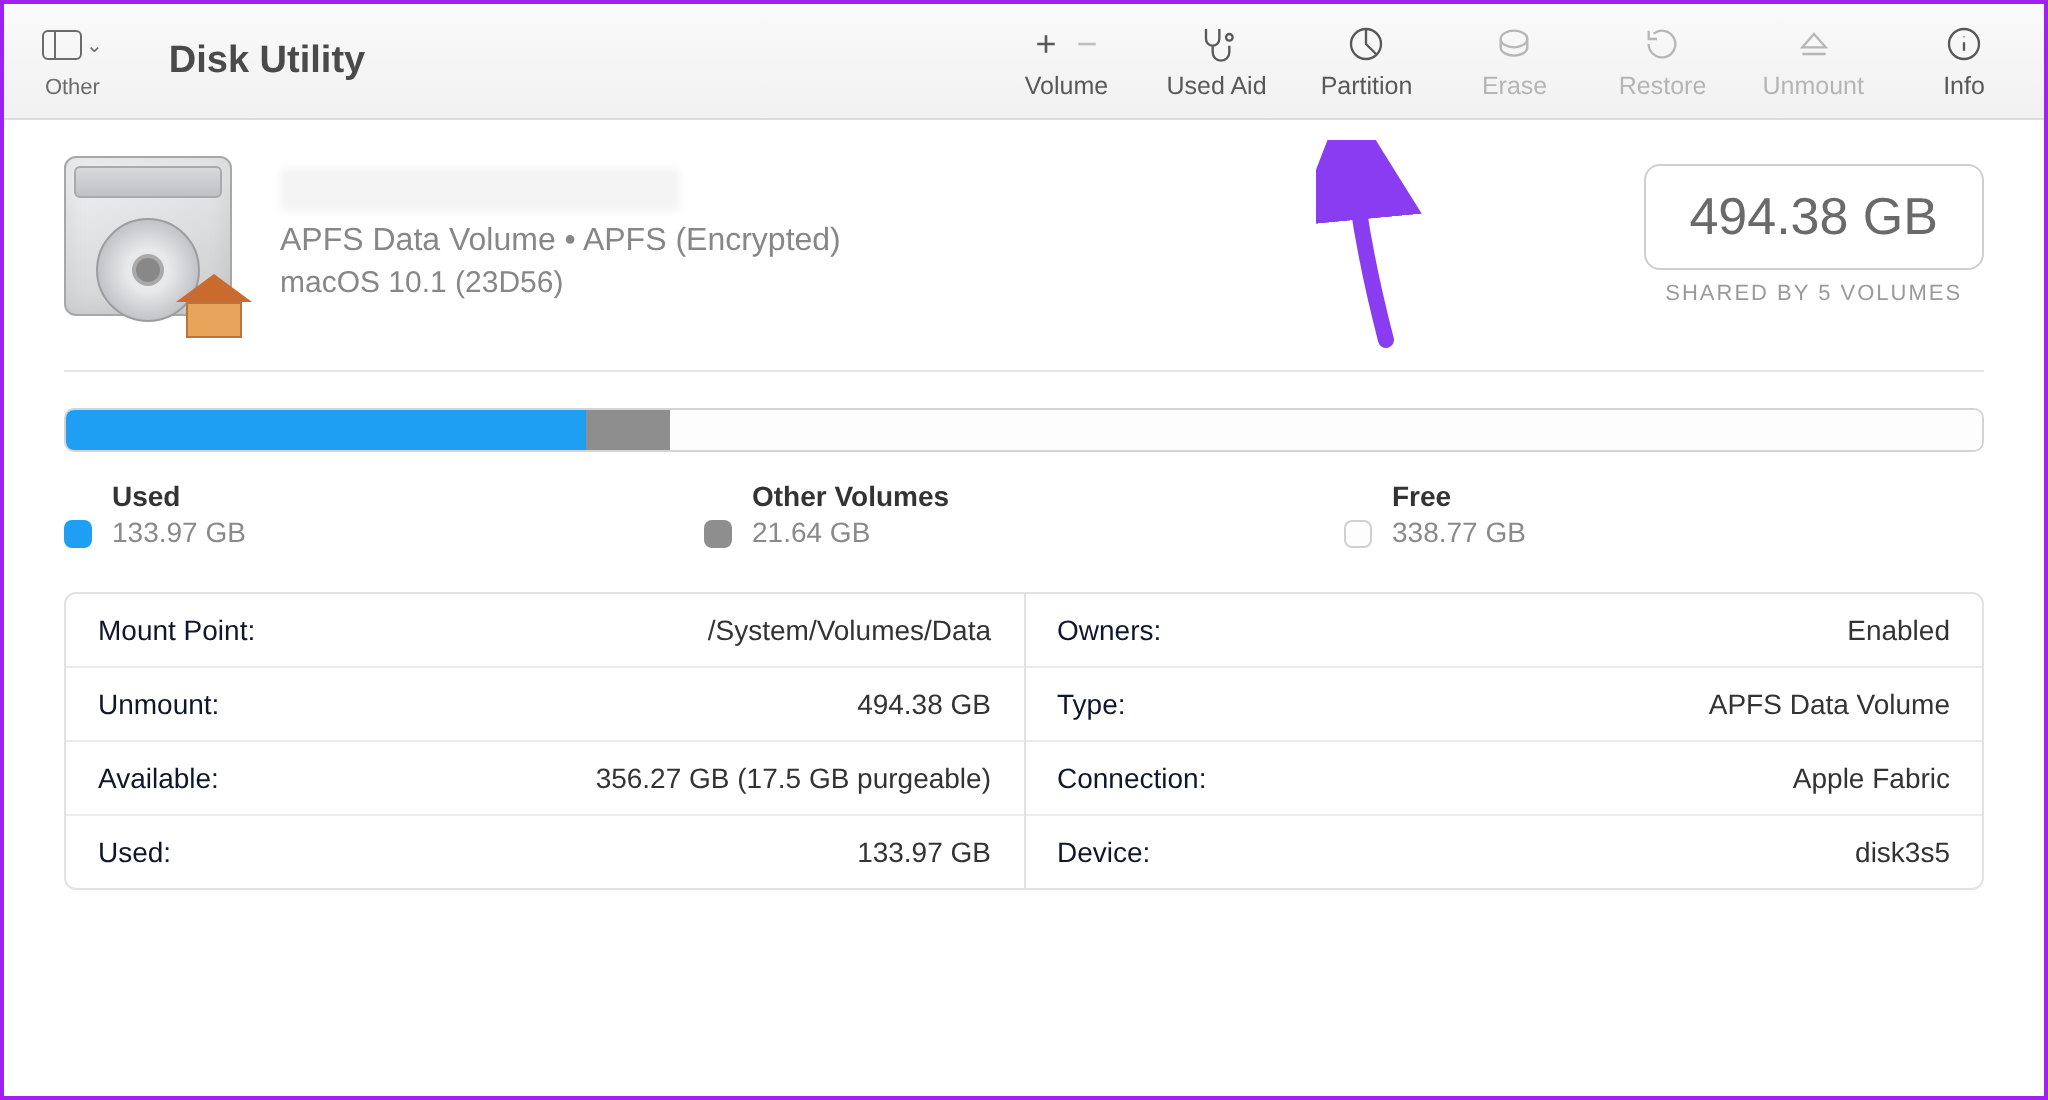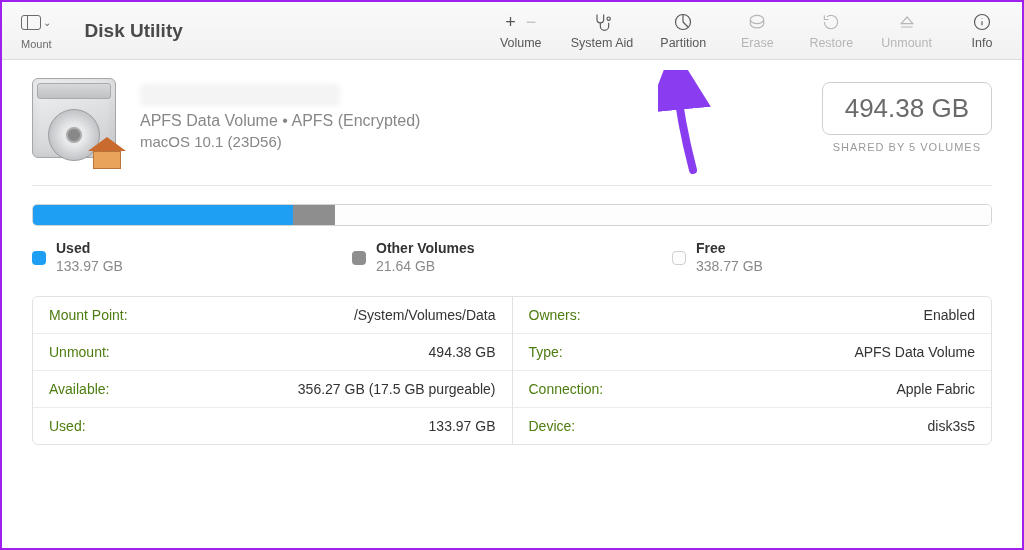--- a/index.html
+++ b/index.html
@@ -106,21 +106,21 @@
     .divider { height:1px; background:#e5e5e5; margin:22px 0 18px 0;}
     
     .usage-bar {
       height:22px; border:1px solid #d4d4d4; border-radius:5px;
       overflow:hidden; display:flex; background:#fdfdfd;
     }
     .seg-used { background:#1f9ff4; }
     .seg-other { background:#8e8e8e; }
     .seg-free { background:#fdfdfd; }
     .legend { display:flex; margin-top:14px; }
-    .legend-item { flex:1; display:flex; gap:10px; align-items:center;}
+    .legend-item { flex:1; display:flex; gap:10px; align-items:flex-end;}
     .swatch {
       width:14px; height:14px; border-radius:4px; margin-top:2px; flex:none;
     }
     .sw-used { background:#1f9ff4;}
     .sw-other { background:#8e8e8e;}
     .sw-free { background:#fdfdfd; border:1px solid #d0d0d0;}
     .legend-text .lg-title { font-size:14px; font-weight:600; color:#333;}
     .legend-text .lg-val { font-size:14px; color:#8a8a8a; margin-top:2px;}
     
     .details {
@@ -128,58 +128,58 @@
       border:1px solid #e2e2e2; border-radius:6px;
     }
     .detcol { flex:1; }
     .detcol:first-child { border-right:1px solid #e2e2e2;}
     .detrow {
       display:flex; justify-content:space-between;
       padding:10px 16px; font-size:14px; color:#3b3b3b;
       border-bottom:1px solid #ececec;
     }
     .detrow:last-child{ border-bottom:none;}
-    .detrow .k { color:#4d7c0f;}
+    .detrow .k { color:#0f172a;}
     .detrow .v { color:#333;}
     
     .arrow {
       position:absolute; left:658px; top:70px; pointer-events:none;
     }
   </style>
 </head>
 <body>
 
 <div class="toolbar">
   <div class="tb-left">
     <div class="view-btn">
       <div class="view-btn-top">
         <span class="sidebar-glyph"></span>
         <span class="chev">⌄</span>
       </div>
-      <span class="view-label">Mount</span>
+      <span class="view-label">Other</span>
     </div>
     <div class="app-title">Disk Utility</div>
   </div>
   <div class="tb-spacer"></div>
   <div class="tb-actions">
     <div class="tb-item">
       <div class="tb-icon tb-plusminus">
           <span>+</span>
           <span class="dim">−</span>
         </div>
       <span class="tb-label">Volume</span>
     </div>
     <div class="tb-item">
       <div class="tb-icon">
         <svg viewBox="0 0 24 24">
             <path d="M6 3v6a4 4 0 0 0 8 0V3M10 13v4a5 5 0 0 0 10 0v-4"></path>
             <circle cx="20" cy="8" r="2"></circle>
           </svg>
       </div>
-      <span class="tb-label">System Aid</span>
+      <span class="tb-label">Used Aid</span>
     </div>
     <div class="tb-item">
       <div class="tb-icon">
         <svg viewBox="0 0 24 24">
             <circle cx="12" cy="12" r="9"></circle>
             <path d="M12 3v9l6 6"></path>
           </svg>
       </div>
       <span class="tb-label">Partition</span>
     </div>

